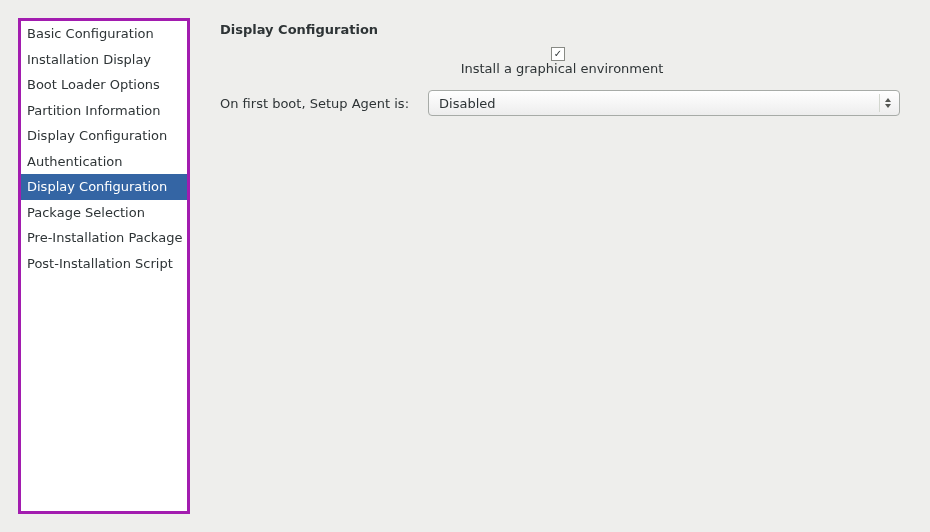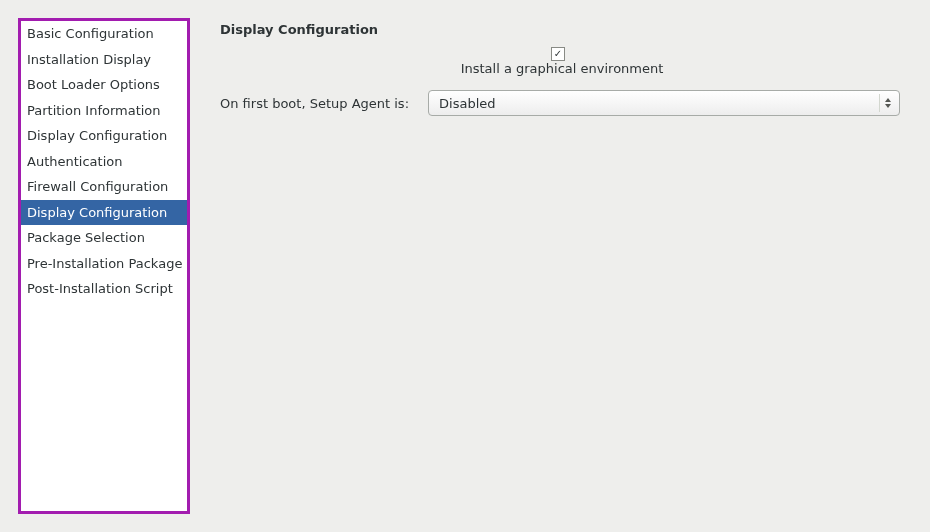--- a/index.html
+++ b/index.html
@@ -123,21 +123,20 @@
 </head>
 <body>
 
 <div class="sidebar">
   <div class="sidebar-item">Basic Configuration</div>
   <div class="sidebar-item">Installation Display</div>
   <div class="sidebar-item">Boot Loader Options</div>
   <div class="sidebar-item">Partition Information</div>
   <div class="sidebar-item">Display Configuration</div>
   <div class="sidebar-item">Authentication</div>
-  <div class="sidebar-item">Firewall Configuration</div>
   <div class="sidebar-item selected">Display Configuration</div>
   <div class="sidebar-item">Package Selection</div>
   <div class="sidebar-item">Pre-Installation Package</div>
   <div class="sidebar-item">Post-Installation Script</div>
 </div>
 
 <div class="main">
   <div class="page-title">Display Configuration</div>
 
   <div class="row checkbox-row">

